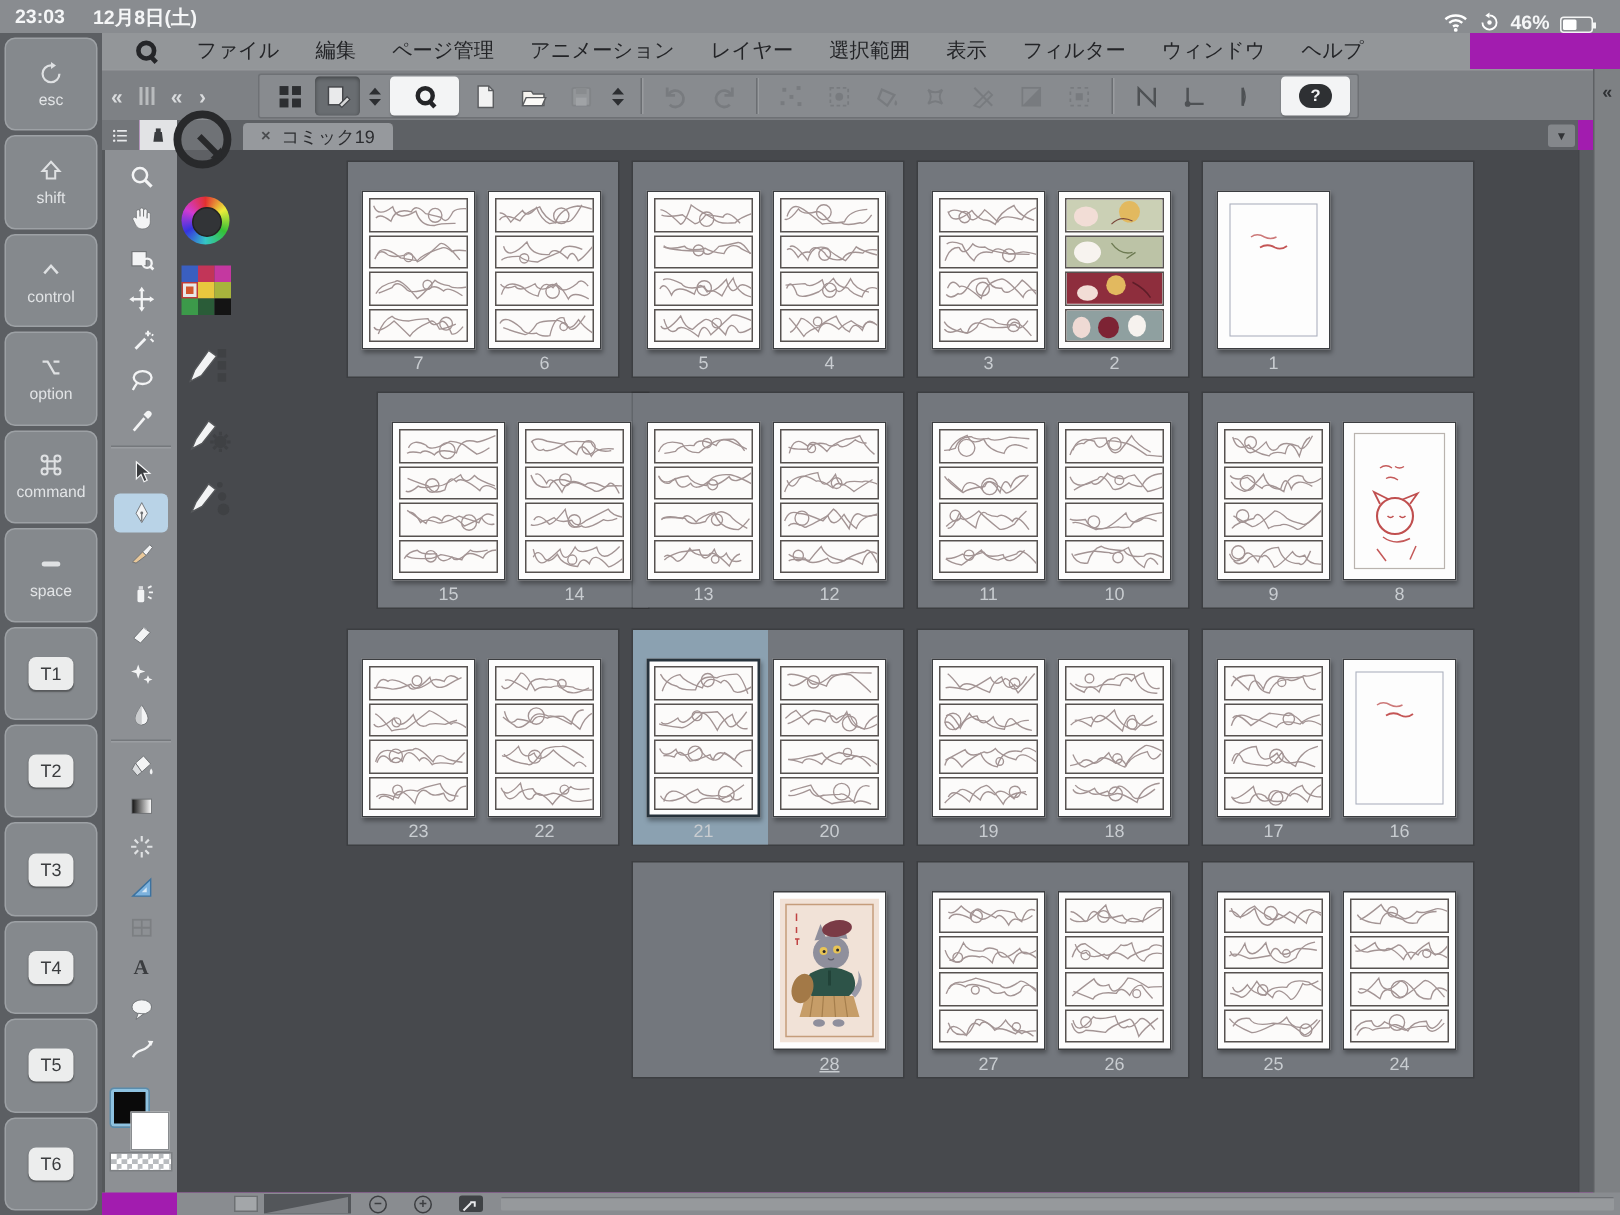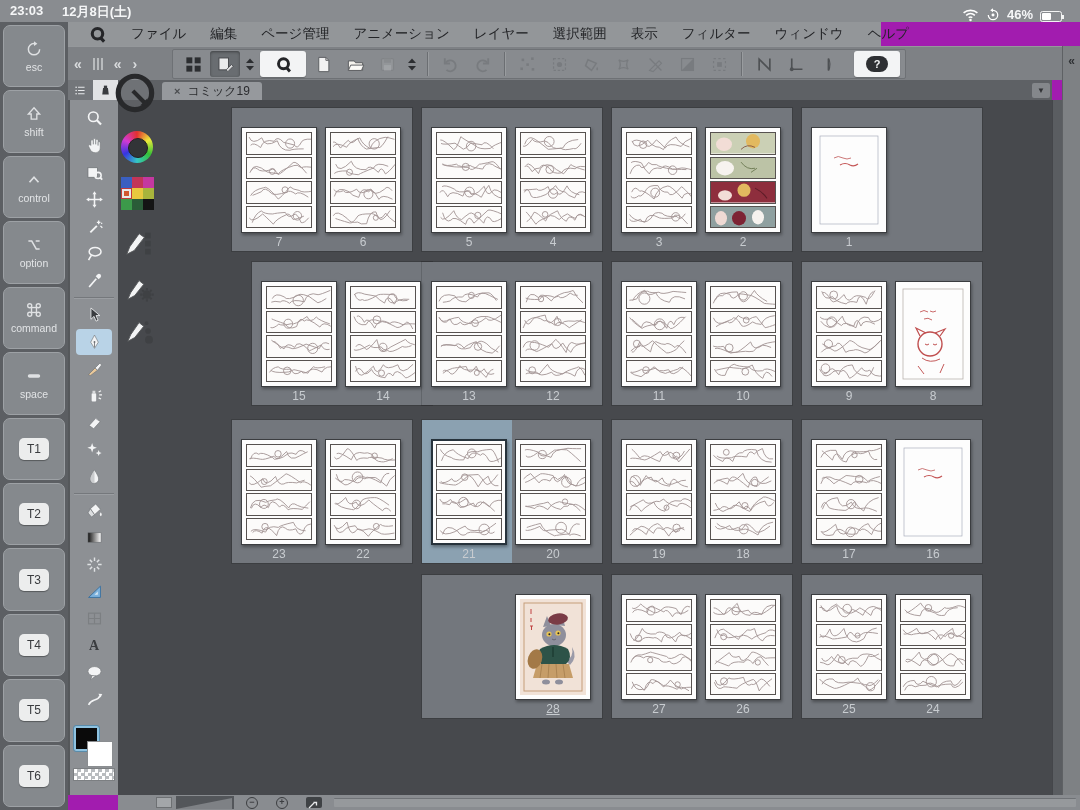--- a/index.html
+++ b/index.html
@@ -18,21 +18,21 @@
 .batt-fill{position:absolute;left:1px;top:1px;bottom:1px;width:46%;background:#fff;border-radius:1px}
 
 
 .key-column{position:absolute;left:0;top:22px;width:68px;height:788px;background:#5c5f63;display:flex;flex-direction:column;gap:3px;padding:3px}
 .key{flex:1;background:#85898d;border:1px solid #9da1a5;border-radius:7px;display:flex;flex-direction:column;align-items:center;justify-content:center;gap:3px;color:#e2e4e6;font-size:10.5px}
 .kicon{width:18px;height:18px}
 .kicon svg{width:100%;height:100%}
 .chip{background:#eceded;color:#3a3c3f;border-radius:5px;padding:4px 8px;font-size:12px;font-weight:normal;box-shadow:0 1px 1px rgba(0,0,0,.35)}
 
 
-.menu-bar{position:absolute;left:68px;top:22px;width:813px;height:24px;background:#939699;display:flex;align-items:center;gap:24px;padding-left:20px;font-size:13.5px;color:#232427}
+.menu-bar{position:absolute;left:68px;top:22px;width:912px;height:24px;background:#939699;display:flex;align-items:center;gap:24px;padding-left:20px;font-size:13.5px;color:#232427}
 .menu-logo{width:19px;height:19px;flex:0 0 auto}
 .menu-logo svg{width:100%;height:100%}
 .menu-item{white-space:nowrap}
 
 
 .toolbar{position:absolute;left:68px;top:46px;width:1012px;height:34px;background:#7e8185;border-top:1px solid #95989b}
 .tb-nav{position:absolute;left:6px;top:0;height:34px;display:flex;align-items:center;gap:11px;color:#d9dbdd;font-size:14px;font-weight:bold}
 .grip{display:inline-flex;gap:2px}
 .grip i{width:2px;height:12px;background:#b9bcbe;display:block}
 .tb-panel{position:absolute;left:104px;top:2px;height:30px;display:flex;align-items:center;background:#888b8f;border:1px solid #6e7175;border-radius:2px;padding:0 4px}

